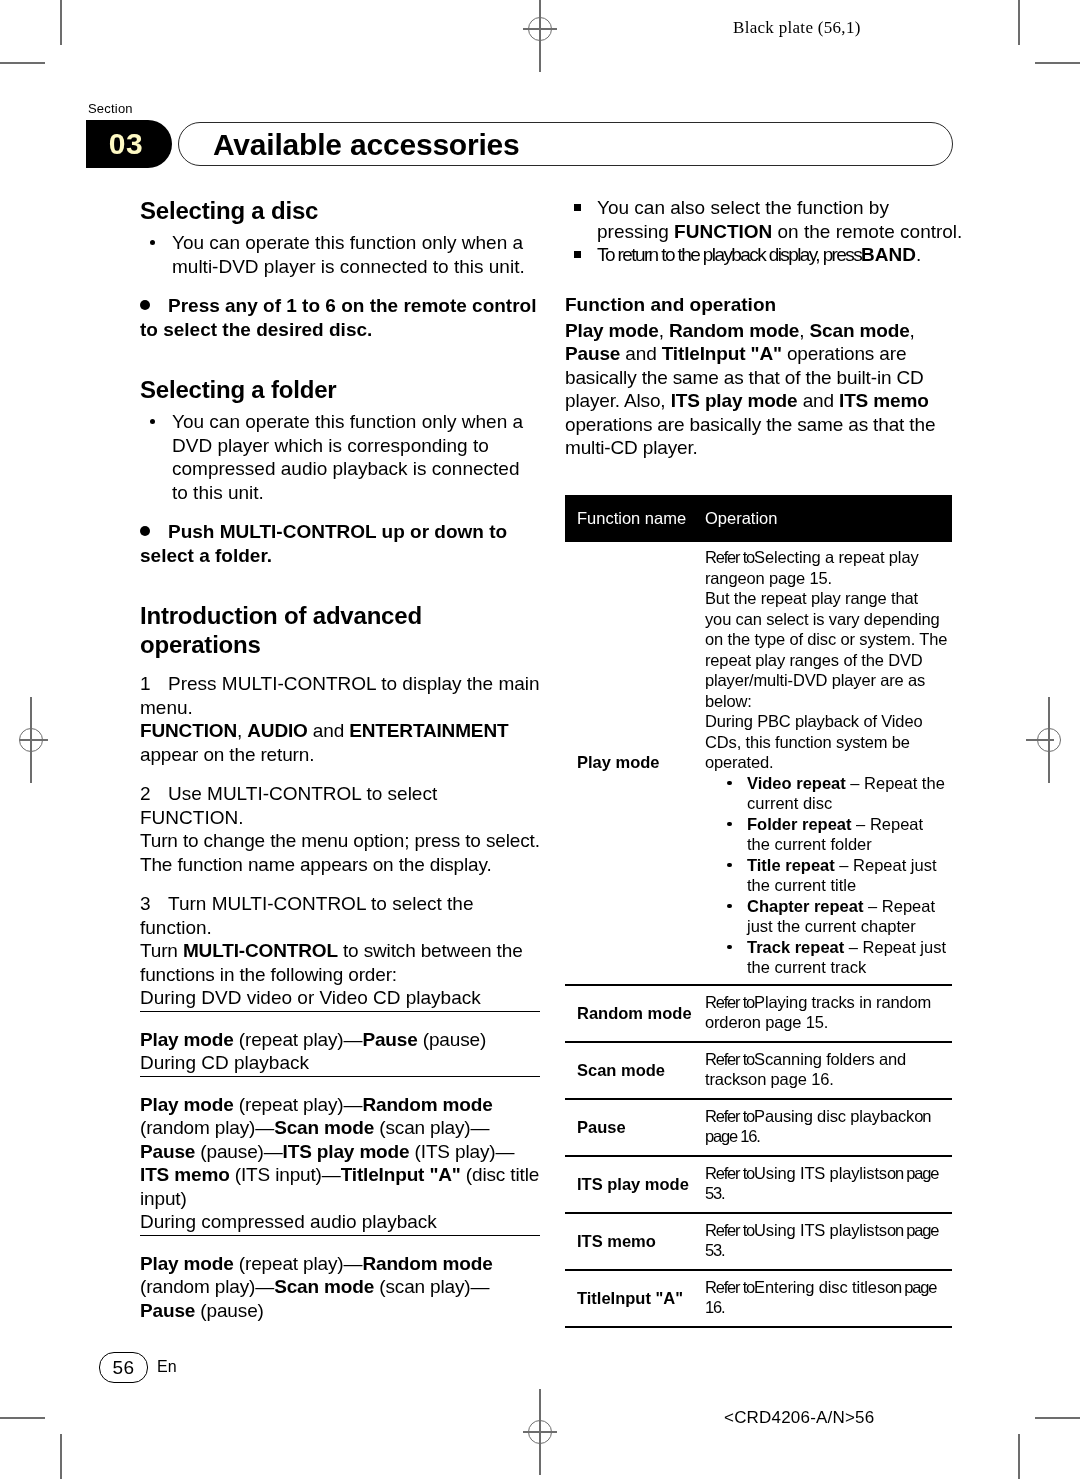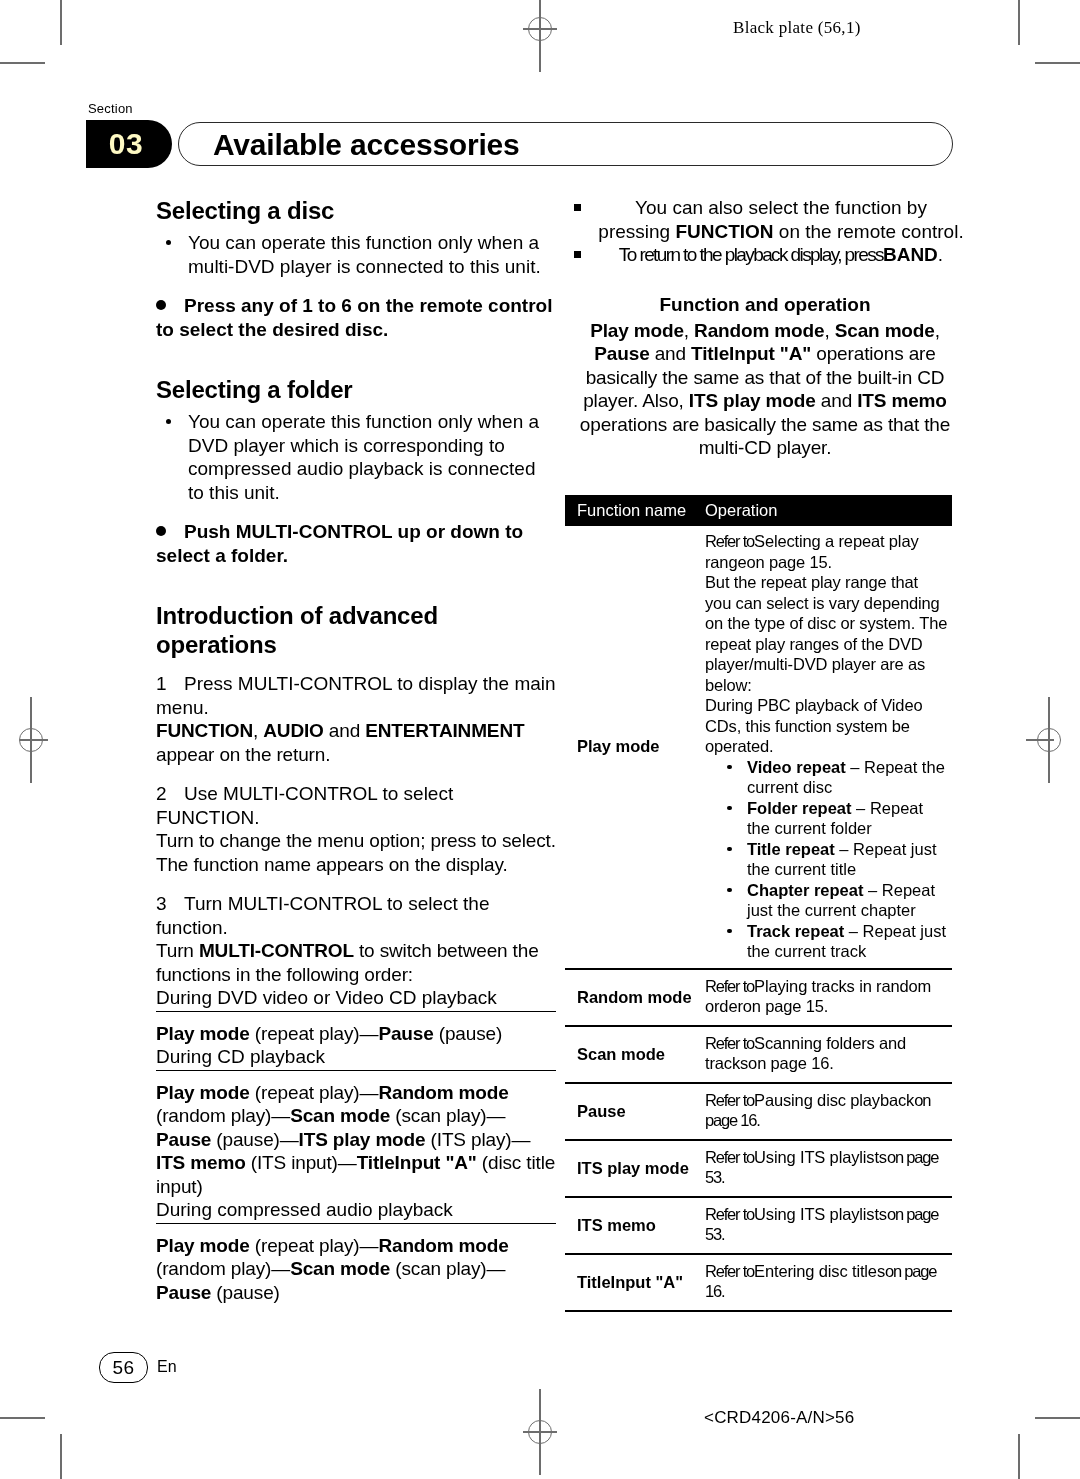--- a/index.html
+++ b/index.html
@@ -43,22 +43,22 @@
     width:775px;height:44px;border:1.3px solid #2a2a2a;border-radius:23px;
     box-sizing:border-box;
   }
   .sec-title{
     position:absolute;left:213px;top:124px;
     font-size:30px;font-weight:bold;letter-spacing:-.2px;line-height:42px;
   }
 
   
   .col{position:absolute;top:196px;width:400px;}
-  .col-left{left:156px;}
-  .col-right{left:565px;text-align:center;}
+  .col-left{left:140px;}
+  .col-right{left:565px;}
 
   h2.head{
     font-size:24px;font-weight:bold;margin:0 0 6px 0;line-height:29px;
     letter-spacing:-.2px;
   }
   h2.head.tight{margin-top:0;}
   h3.subhead{
     font-size:19px;font-weight:bold;margin:0 0 2px 0;line-height:24px;
   }
   p{margin:0;font-size:19px;line-height:23.5px;letter-spacing:-.15px;}
@@ -86,28 +86,28 @@
   .bb .dot{
     display:inline-block;width:10px;height:10px;border-radius:50%;
     background:#000;margin-right:18px;vertical-align:2px;
   }
   
   .step{font-size:19px;line-height:23.5px;font-weight:normal;}
   .step .n{display:inline-block;min-width:28px;}
 
   .uline{
     display:block;border-bottom:1.4px solid #000;
-    padding-bottom:1px;margin-bottom:10px;width:100%;
+    padding-bottom:1px;margin-bottom:16px;width:100%;
     font-size:19px;line-height:23.5px;
   }
 
   
   .tbl{position:absolute;left:565px;top:495px;width:387px;}
   .tbl .thead{
-    background:#000;color:#fff;height:31px;display:flex;align-items:center;
+    background:#000;color:#fff;height:47px;display:flex;align-items:center;
     font-size:16.5px;
   }
   .thead .c1{width:140px;padding-left:12px;box-sizing:border-box;}
   .thead .c2{flex:1;}
   .trow{display:flex;border-bottom:2.6px solid #000;}
   .trow.first{border-top:none;}
   .trow .c1{
     width:140px;box-sizing:border-box;padding:10px 6px 10px 12px;
     font-size:16.5px;font-weight:bold;display:flex;align-items:center;
   }
@@ -131,21 +131,21 @@
 
   
   .pagenum{
     position:absolute;left:99px;top:1352px;
     width:47px;height:29px;border:1.4px solid #000;border-radius:15px;
     display:flex;align-items:center;justify-content:center;
     font-size:19px;letter-spacing:.5px;
   }
   .pagelang{position:absolute;left:157px;top:1358px;font-size:16px;}
   .partno{
-    position:absolute;left:704px;top:1408px;
+    position:absolute;left:724px;top:1408px;
     font-size:17px;letter-spacing:.2px;
   }
 </style>
 </head>
 <body>
 
 <div class="page">
 
   <div class="cmark" style="left:60px;top:0;width:1.5px;height:45px;"></div>
   <div class="cmark" style="left:0;top:62px;width:45px;height:1.5px;"></div>

